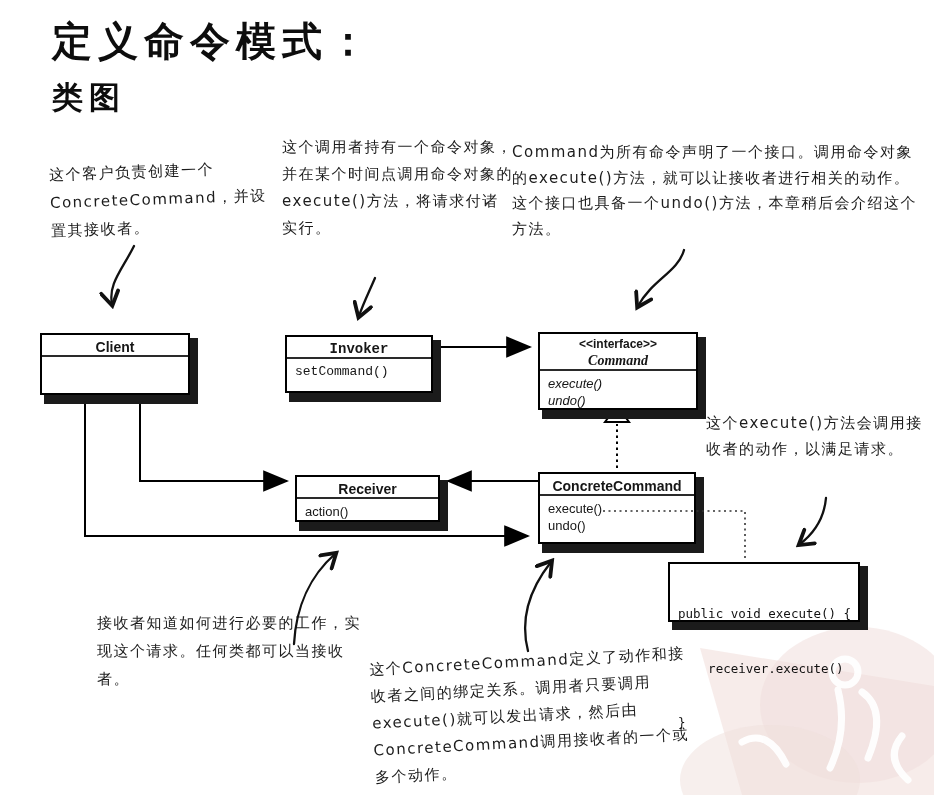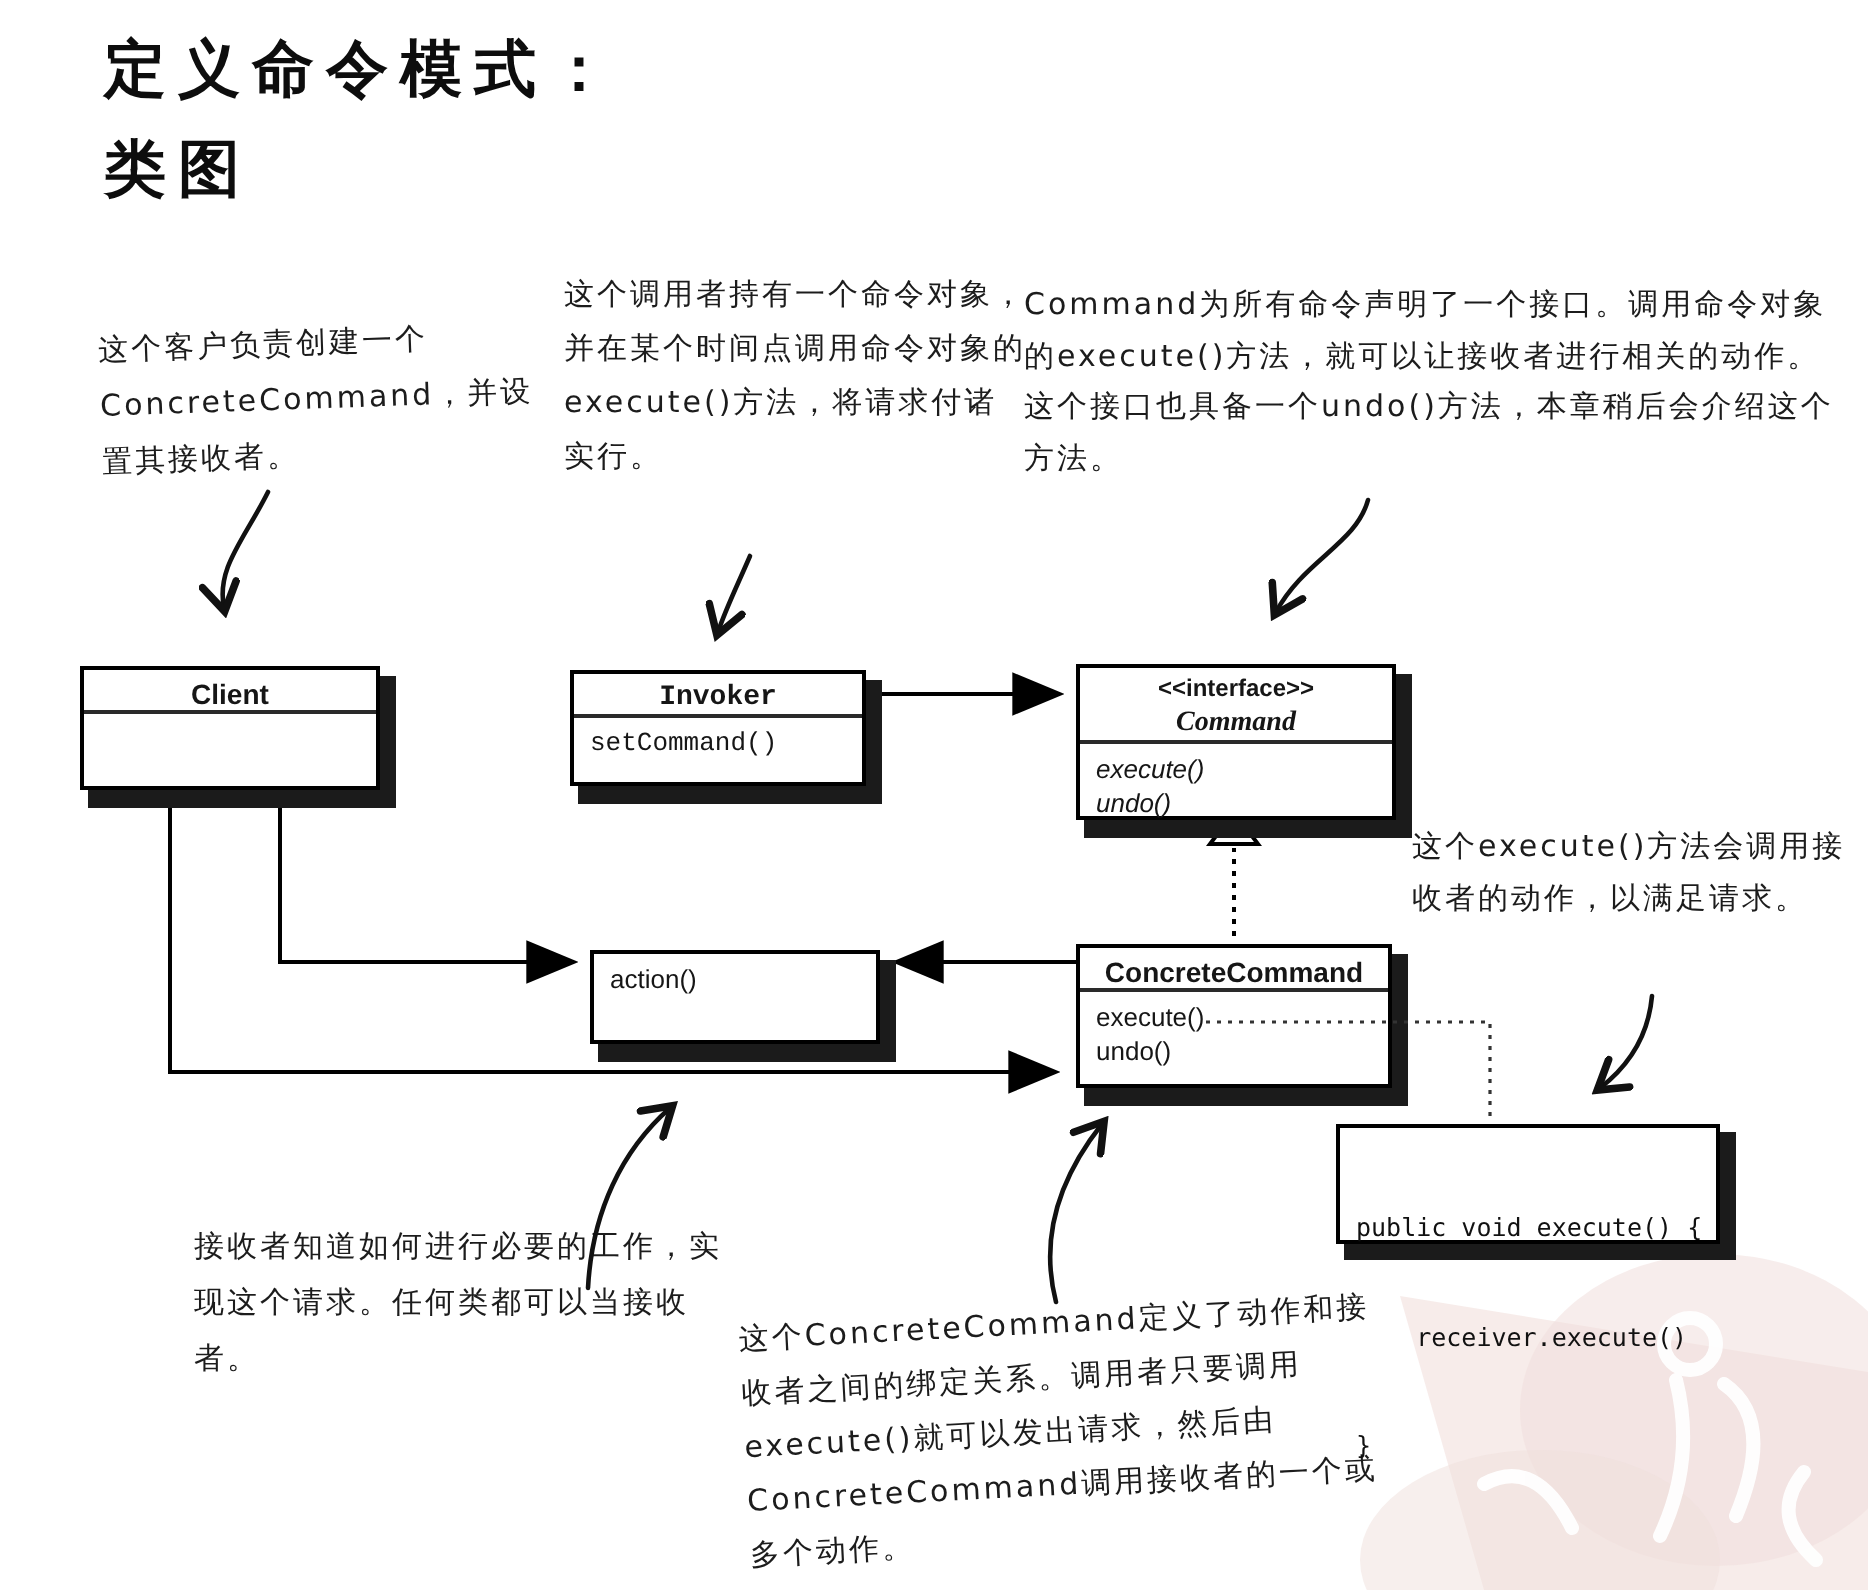--- a/index.html
+++ b/index.html
@@ -4,21 +4,21 @@
 <style>
   html,body{margin:0;padding:0;}
   body{
     width:934px;height:795px;position:relative;overflow:hidden;
     background:#ffffff;
     font-family:"DejaVu Sans",sans-serif;color:#161616;
   }
   .layer{position:absolute;left:0;top:0;pointer-events:none;}
   
   .page-title{position:absolute;left:52px;top:14px;font-weight:bold;color:#0d0d0d;}
-  .page-title .t1{font-size:31px;letter-spacing:6px;}
+  .page-title .t1{font-size:40px;letter-spacing:6px;}
   .page-title .t2{font-size:31px;letter-spacing:6px;margin-top:8px;}
   
   .anno{
     position:absolute;font-size:15px;line-height:1.85;letter-spacing:1.5px;
     color:#1c1c1c;font-family:"DejaVu Sans",sans-serif;
   }
   
   .uml{
     position:absolute;background:#ffffff;border:2px solid #000;
     box-shadow:6px 7px 0 2px #1b1b1b;box-sizing:border-box;
@@ -111,20 +111,21 @@
     <span class="stereo">&lt;&lt;interface&gt;&gt;</span>
     <span class="iname">Command</span>
   </div>
   <div class="bd">
     <div class="method it">execute()</div>
     <div class="method it">undo()</div>
   </div>
 </div>
 
 <div class="uml" style="left:295px;top:475px;width:145px;height:47px;">
+  <div class="hd">Receiver</div>
   <div class="bd">
     <div class="method">action()</div>
   </div>
 </div>
 
 <div class="uml" style="left:538px;top:472px;width:158px;height:72px;">
   <div class="hd">ConcreteCommand</div>
   <div class="bd">
     <div class="method">execute()</div>
     <div class="method">undo()</div>

